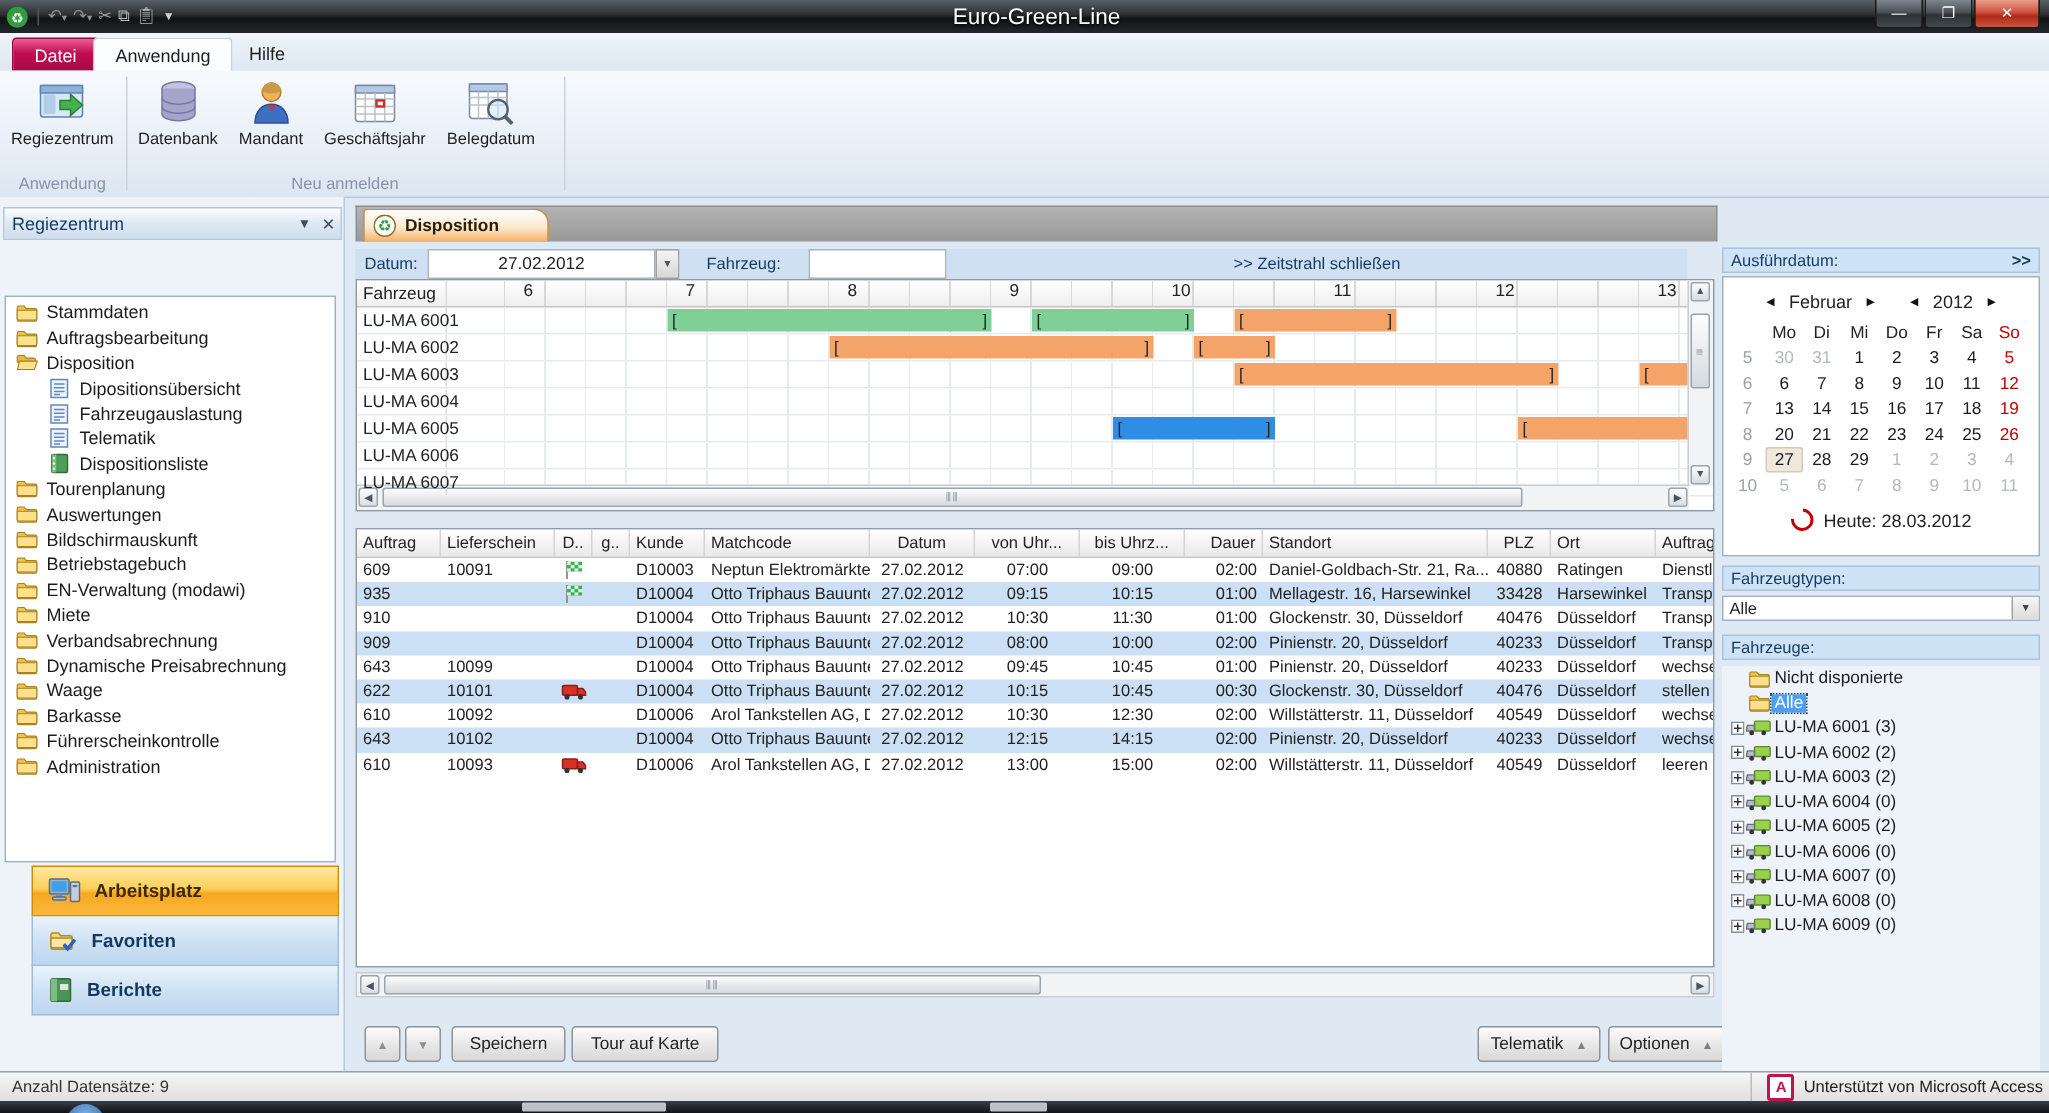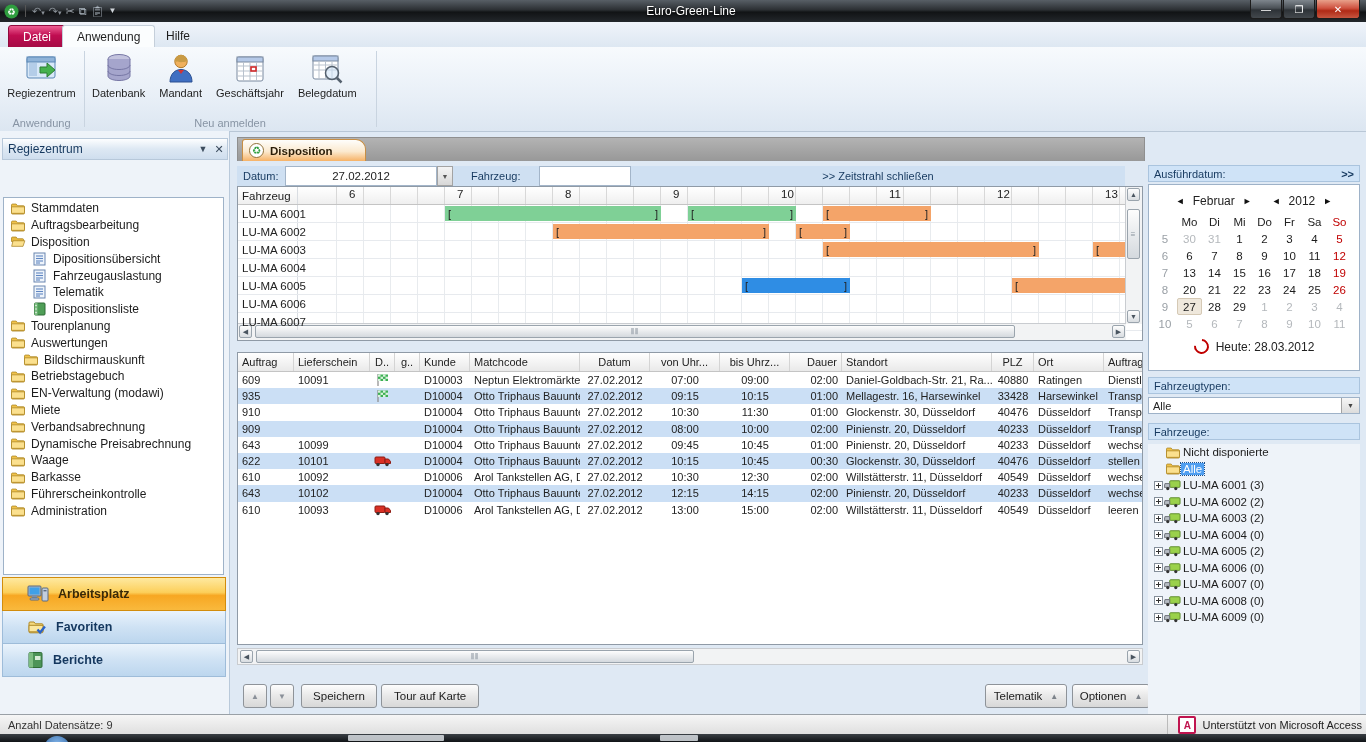--- a/index.html
+++ b/index.html
@@ -4,21 +4,21 @@
 <style>
   html,body{margin:0;padding:0;}
   #app{position:relative;width:1366px;height:742px;background:#dfe9f4;overflow:hidden;
        font-family:"Liberation Sans",sans-serif;font-size:11px;color:#222;-webkit-font-smoothing:antialiased;}
   
   .titlebar{position:absolute;left:0;top:0;width:1366px;height:22px;
     background:linear-gradient(#585f66,#2b2f33 45%,#111315 55%,#23272b);display:flex;align-items:center;}
   .qat{display:flex;align-items:center;gap:4px;padding-left:4px;height:100%;}
   .qicon{color:#9aa1a8;font-size:11px;line-height:1;display:flex;align-items:center;}
   .qsep{width:1px;height:12px;background:#555;margin:0 2px;}
-  .apptitle{position:absolute;left:16px;right:0;text-align:center;color:#fff;font-size:12px;text-shadow:0 1px 2px #000;pointer-events:none;}
+  .apptitle{position:absolute;left:16px;right:0;text-align:center;color:#fff;font-size:15px;text-shadow:0 1px 2px #000;pointer-events:none;}
   .wincontrols{position:absolute;right:6px;top:0;display:flex;}
   .winbtn{width:30px;height:18px;border:1px solid #1c1c1c;border-top:none;display:flex;align-items:center;justify-content:center;
     background:linear-gradient(#7e868d,#4b5157 45%,#2d3237 55%,#43484d);color:#fff;font-size:10px;border-radius:0 0 3px 3px;margin-left:1px;}
   .winbtn.close{background:linear-gradient(#e8a08a,#cf5240 45%,#b02a16 60%,#c6553f);width:42px;}
   
   .tabstrip{position:absolute;left:0;top:22px;width:1366px;height:25px;background:linear-gradient(#f0f4fa,#dde7f2);border-bottom:1px solid #c7d3e2;}
   .rtab{position:absolute;top:3px;height:21px;padding:0 14px;display:flex;align-items:center;font-size:12px;color:#1e1e1e;border-radius:3px 3px 0 0;}
   .rtab.datei{left:8px;background:linear-gradient(#ee5f93,#c00d51 45%,#a50b45);color:#fff;border:1px solid #8f0a3c;}
   .rtab.active{left:62px;background:#fbfdfe;border:1px solid #c5cfda;border-bottom:1px solid #fbfdfe;}
   .rtab.hilfe{left:152px;}
@@ -35,22 +35,22 @@
   .sbheader{position:absolute;left:2px;top:7px;width:224px;height:20px;
     background:linear-gradient(#fdfeff,#dde8f3 50%,#cfdeee);border:1px solid #b7c8da;display:flex;align-items:center;}
   .sbtitle{flex:1;padding-left:5px;color:#16395f;font-size:12px;}
   .sbhbtn{width:16px;color:#3c4c5e;font-size:9px;text-align:center;}
   .sbinfo{position:absolute;left:6px;top:31px;width:218px;line-height:17px;color:#222;font-size:11.5px;}
   .sbtree{position:absolute;left:3px;top:66px;width:221px;height:378px;background:#fff;border:1px solid #9eb2c8;overflow:hidden;padding-top:2px;box-sizing:border-box;}
   .titem{display:flex;align-items:center;gap:5px;height:16.8px;white-space:nowrap;}
   .titem .tlabel{font-size:12px;color:#1c1c1c;}
   .ticon{display:flex;align-items:center;width:17px;justify-content:center;flex:none;}
   .navstack{position:absolute;left:2px;top:446px;width:224px;}
-  .navbtn{height:32px;border:1px solid #9ebcd9;border-top:none;display:flex;align-items:center;gap:9px;padding-left:24px;
-    background:linear-gradient(#eaf3fc,#cfe2f4 50%,#bcd6ee);}
+  .navbtn{height:32px;border:1px solid #9ebcd9;border-top:none;display:flex;align-items:center;gap:9px;padding-left:10px;
+    background:linear-gradient(#eaf3fc,#cfe2f4 50%,#bcd6ee);margin-left:19px;}
   .navbtn:first-child{border-top:1px solid #d9930f;}
   .navbtn.active{background:linear-gradient(#fee9a0,#fccf5a 45%,#f7a722 55%,#f9b93d);border-color:#d28c0c;}
   .navbtn .nlabel{font-weight:bold;font-size:12.5px;color:#14375e;}
   .navbtn.active .nlabel{color:#3a2a08;}
   
   .doctabstrip{position:absolute;left:237px;top:137px;width:906px;height:23px;background:linear-gradient(#b3b3b3,#989898);border:1px solid #8f8f8f;border-bottom:none;}
   .doctab{position:absolute;left:4px;top:1px;width:116px;height:21px;display:flex;align-items:center;gap:6px;padding-left:6px;
     background:linear-gradient(#fefefc,#fbe9ce 55%,#f6b266);border:1px solid #c88f45;border-bottom:none;border-radius:3px 10px 0 0;}
   .doctab .dtlabel{font-weight:bold;font-size:11.5px;color:#2b1d08;}
   
@@ -350,21 +350,21 @@
         </div>
         <div class="titem" style="padding-left:5px">
     <span class="ticon">
             <svg width="16" height="13" viewBox="0 0 16 14">
               <path d="M1 3.2c0-.6.4-1 1-1h4l1.5 1.8H14c.6 0 1 .4 1 1v7c0 .6-.4 1-1 1H2c-.6 0-1-.4-1-1z" fill="#f0c24a" stroke="#a8821f" stroke-width=".8"></path>
               <path d="M1 5.2h14v6c0 .6-.4 1-1 1H2c-.6 0-1-.4-1-1z" fill="#fbe08e" stroke="#a8821f" stroke-width=".8"></path>
             </svg>
           </span>
     <span class="tlabel">Auswertungen</span>
         </div>
-        <div class="titem" style="padding-left:18px">
+        <div class="titem" style="padding-left:5px">
     <span class="ticon">
             <svg width="16" height="13" viewBox="0 0 16 14">
               <path d="M1 3.2c0-.6.4-1 1-1h4l1.5 1.8H14c.6 0 1 .4 1 1v7c0 .6-.4 1-1 1H2c-.6 0-1-.4-1-1z" fill="#f0c24a" stroke="#a8821f" stroke-width=".8"></path>
               <path d="M1 5.2h14v6c0 .6-.4 1-1 1H2c-.6 0-1-.4-1-1z" fill="#fbe08e" stroke="#a8821f" stroke-width=".8"></path>
             </svg>
           </span>
     <span class="tlabel">Bildschirmauskunft</span>
         </div>
         <div class="titem" style="padding-left:5px">
     <span class="ticon">

